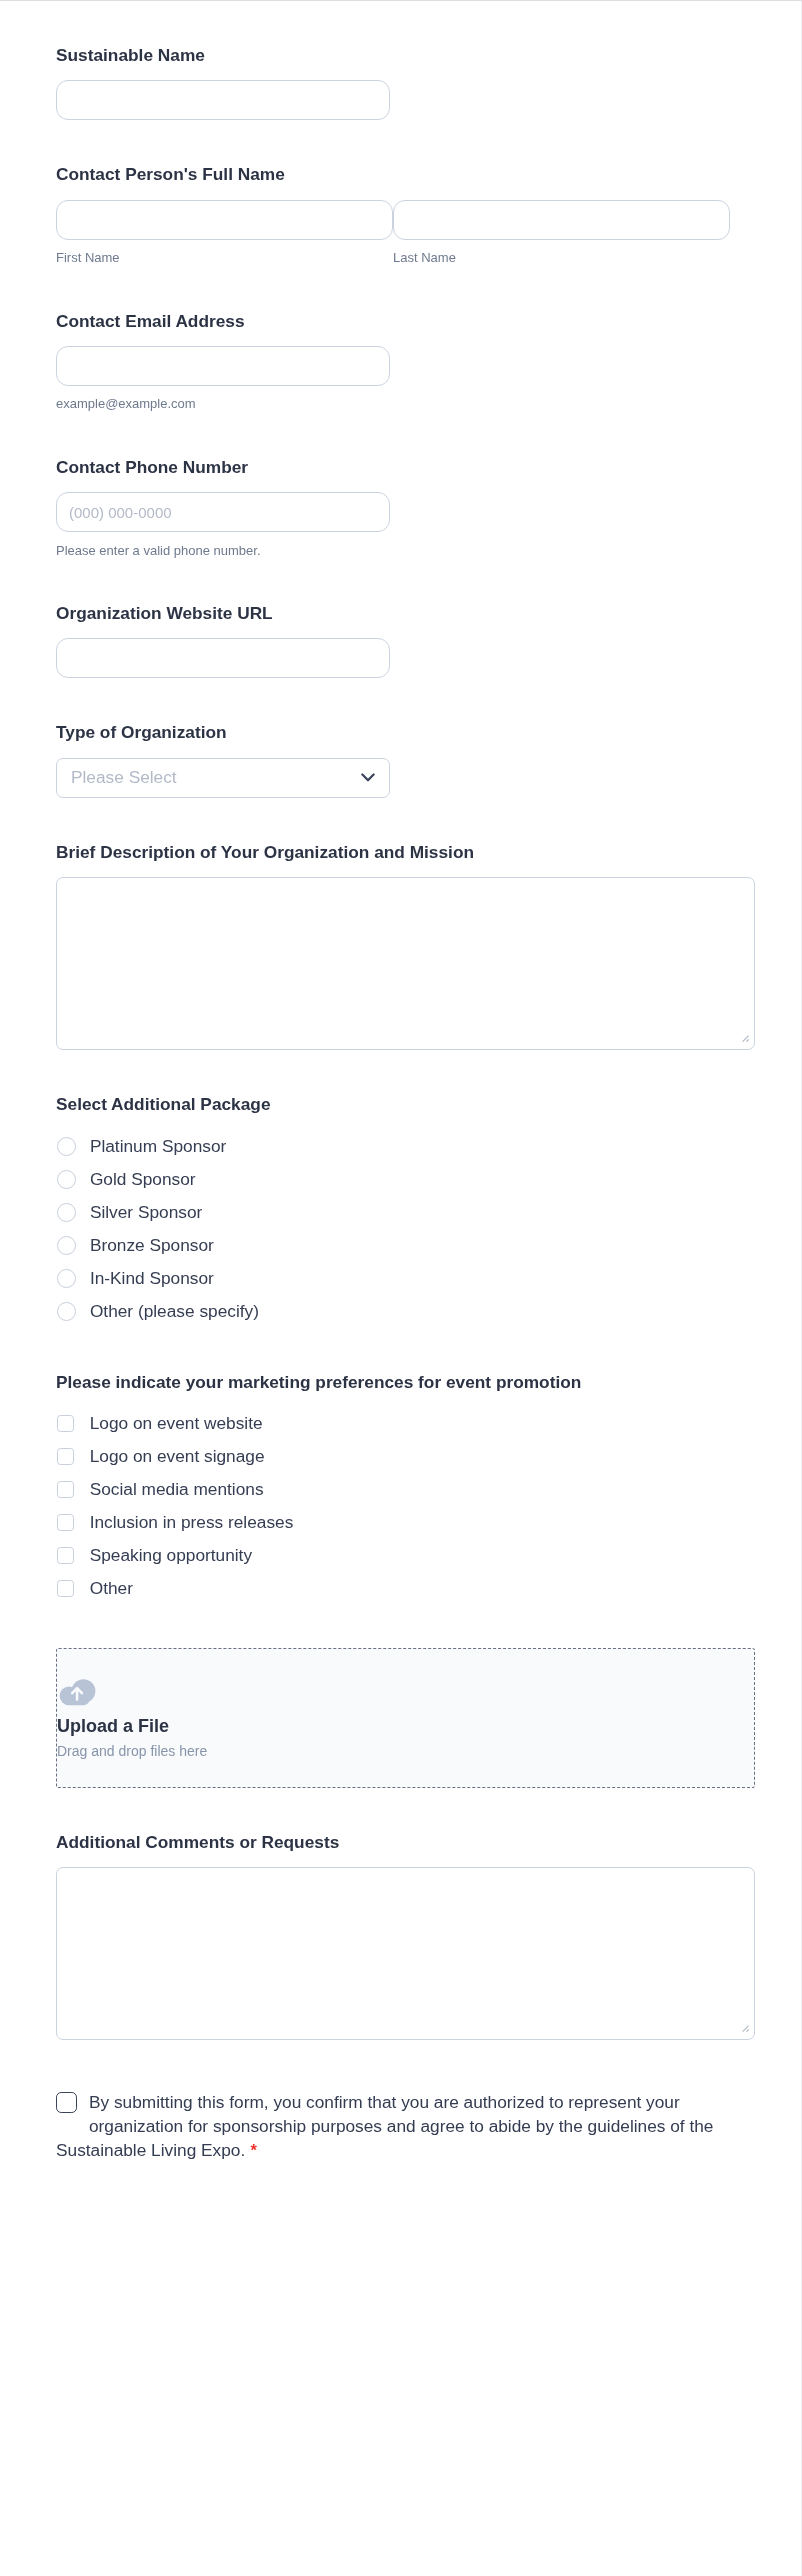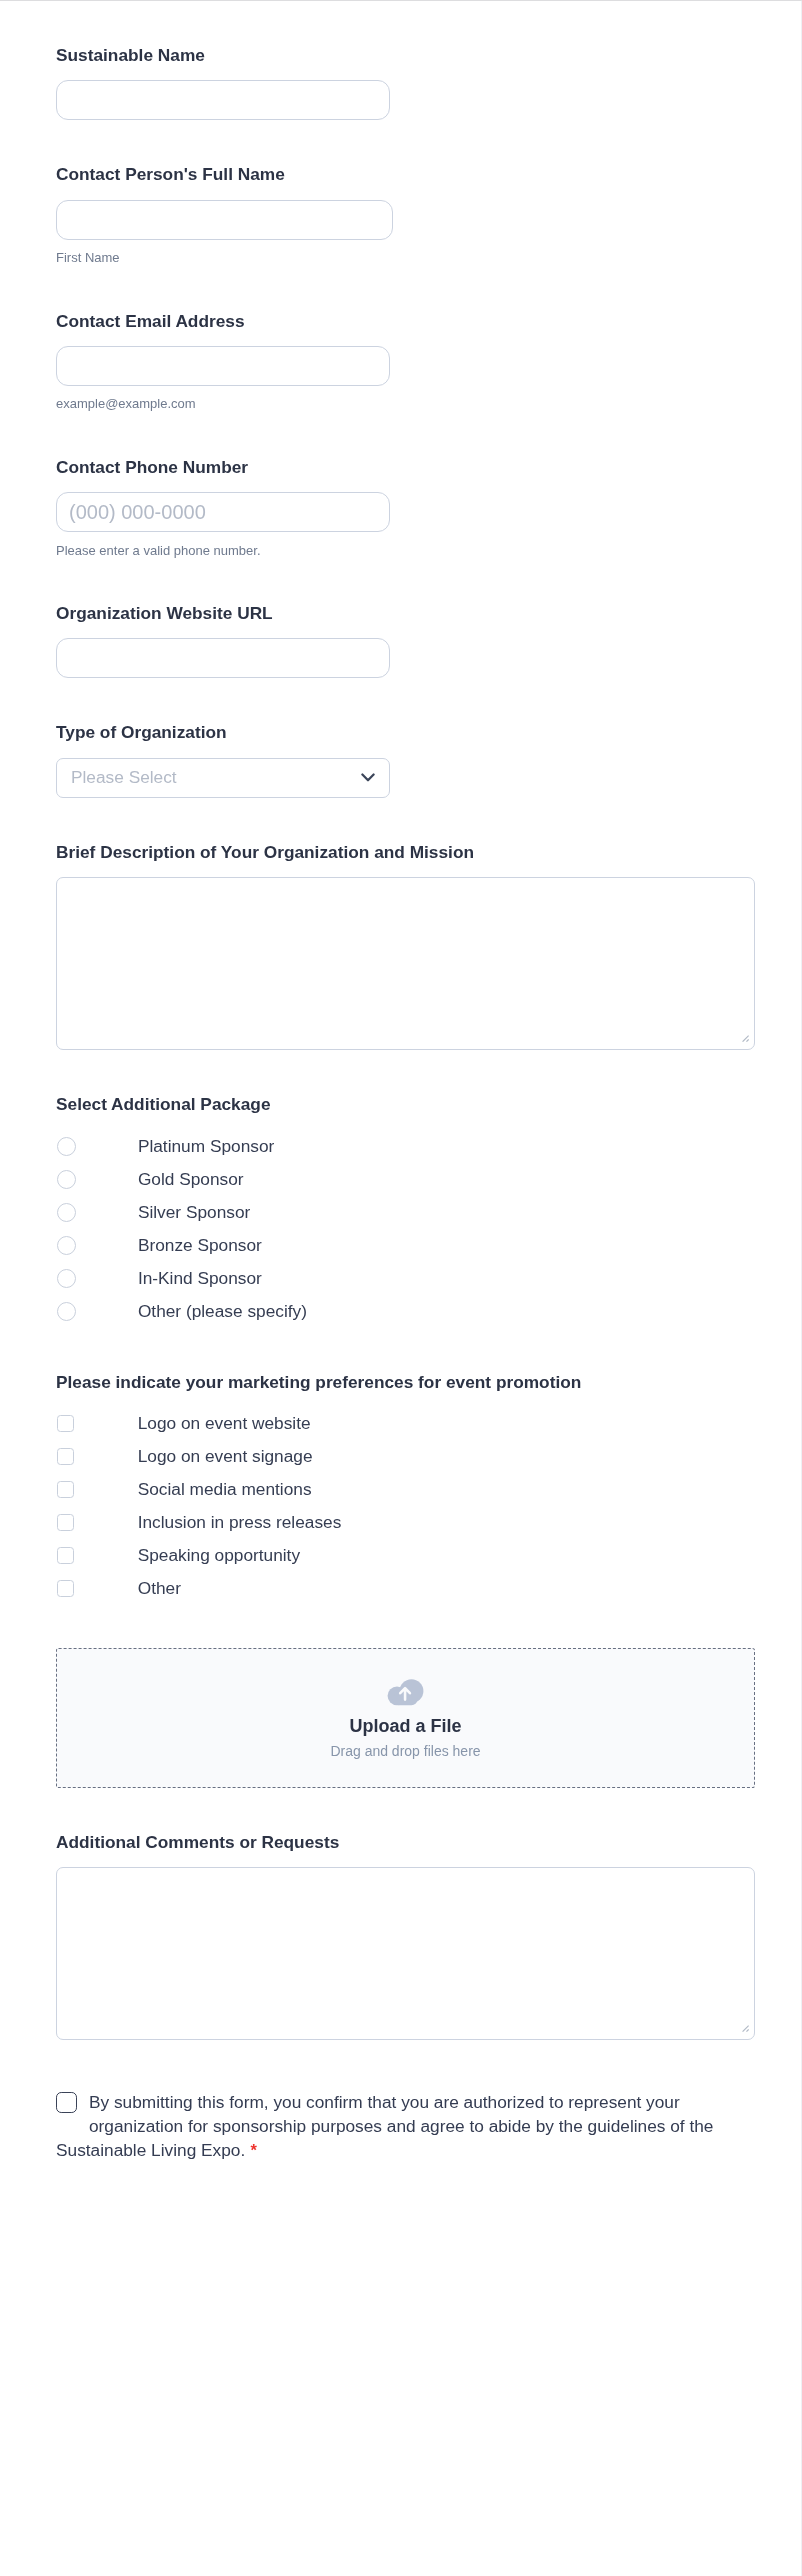--- a/index.html
+++ b/index.html
@@ -25,21 +25,21 @@
   }
   
   .form-body { padding:0 47px 104px 56px; }
   .field { margin-top:43px; }
   .field-label {
     display:block; font-size:17.3px; line-height:22.4px; font-weight:600;
     color:#2c3345; margin-bottom:14px;
   }
   .text-input {
     width:334px; height:40px; border:1.7px solid #ccd3e0; border-radius:12px;
-    background:#fff; font-family:inherit; font-size:20px; color:#2c3345;
+    background:#fff; font-family:inherit; font-size:15px; color:#2c3345;
     padding:0 12px; outline:none; display:block;
   }
   .text-input::placeholder { color:#b3bac7; opacity:1; }
   .sublabel { margin-top:10.4px; font-size:13px; line-height:16.4px; color:#6f7a8e; }
   .name-row { display:flex; width:699px; }
   .name-col { width:337px; }
   .name-col .text-input { width:100%; }
   
   .select-box {
     width:334px; height:40px; border:1.7px solid #ccd3e0; border-radius:7px;
@@ -50,37 +50,37 @@
   
   .textarea-wrap { position:relative; width:699px; }
   .big-textarea {
     width:699px; height:173px; border:1.7px solid #ccd3e0; border-radius:7px;
     resize:none; font-family:inherit; font-size:17.3px; color:#2c3345;
     padding:10.4px 12px; outline:none; display:block; background:#fff;
   }
   .resize-handle { position:absolute; right:6px; bottom:7.8px; line-height:0; }
   
   .option-group { margin-top:1.7px; }
-  .option-row { display:flex; align-items:center; height:33px;gap:48px; }
+  .option-row { display:flex; align-items:center; height:33px; }
   .option-label { font-size:17.3px; color:#353d52; }
   input.radio {
     appearance:none; -webkit-appearance:none; width:19px; height:19px;
     border:1.7px solid #c9d0dc; border-radius:50%; background:#fff;
     margin:0 14px 0 0.9px; flex:0 0 auto; cursor:pointer;
   }
   input.checkbox {
     appearance:none; -webkit-appearance:none; width:17.3px; height:17.3px;
     border:1.7px solid #c9d0dc; border-radius:3.5px; background:#fff;
     margin:0 15.5px 0 0.9px; flex:0 0 auto; cursor:pointer;
   }
   
   .upload-zone {
     width:699px; height:140px; border:1.7px dashed #687082; border-radius:2.6px;
     background:#f9fafc; display:flex; flex-direction:column;
-    align-items:center; justify-content:center; cursor:pointer;
+    justify-content:center; cursor:pointer;
   }
   .upload-title { font-size:18px; font-weight:700; color:#2c3345; margin-top:10.4px; }
   .upload-hint { font-size:14px; color:#8795aa; margin-top:6px; }
   
   .confirm-row { margin-top:50px; width:699px; font-size:17.3px; line-height:24px; color:#343c52; }
   input.confirm-checkbox {
     appearance:none; -webkit-appearance:none; float:left;
     width:21px; height:21px; border:1.7px solid #3a4257; border-radius:5.2px;
     background:#fff; margin:1.7px 12px 3.5px 0; cursor:pointer;
   }
@@ -98,20 +98,24 @@
       <label class="field-label">Sustainable Name</label>
       <input type="text" class="text-input" value="" style="">
     </div>
 
     <div class="field">
       <label class="field-label">Contact Person's Full Name</label>
       <div class="name-row">
         <div class="name-col">
           <input type="text" class="text-input" value="" style="">
           <div class="sublabel">First Name</div>
+        </div>
+        <div class="name-col">
+          <input type="text" class="text-input" value="" style="">
+          <div class="sublabel">Last Name</div>
         </div>
       </div>
     </div>
 
     <div class="field">
       <label class="field-label">Contact Email Address</label>
       <input type="text" class="text-input" value="" style="">
       <div class="sublabel">example@example.com</div>
     </div>
 

